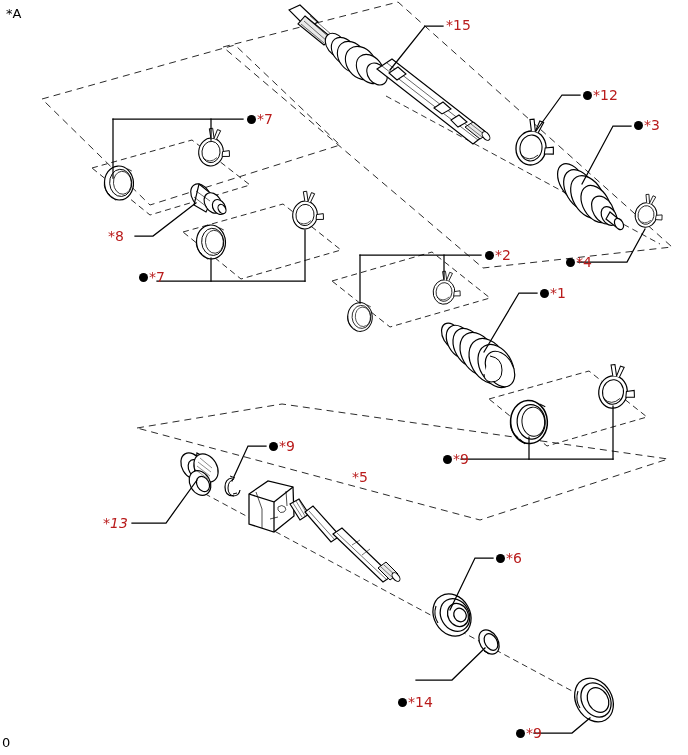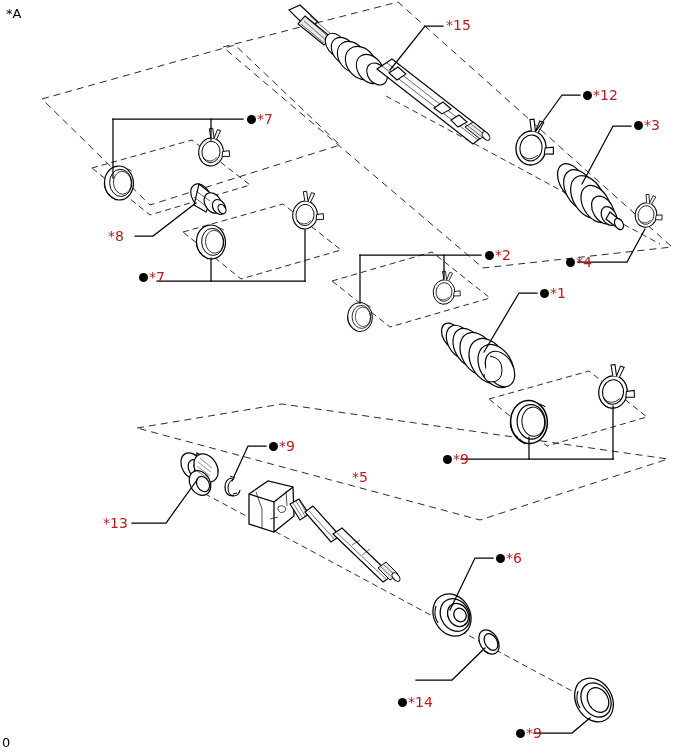--- a/index.html
+++ b/index.html
@@ -374,17 +374,17 @@
 <div class="lbl bulleted" style="left:566px;top:255px;">*4</div>
 <div class="lbl" style="left:352px;top:470px;">*5</div>
 <div class="lbl bulleted" style="left:496px;top:551px;">*6</div>
 <div class="lbl bulleted" style="left:247px;top:112px;">*7</div>
 <div class="lbl bulleted" style="left:139px;top:270px;">*7</div>
 <div class="lbl" style="left:108px;top:229px;">*8</div>
 <div class="lbl bulleted" style="left:516px;top:726px;">*9</div>
 <div class="lbl bulleted" style="left:443px;top:452px;">*9</div>
 <div class="lbl bulleted" style="left:583px;top:88px;">*12</div>
 <div class="lbl bulleted" style="left:269px;top:439px;">*9</div>
-<div class="lbl" style="left:103px;top:516px;">*13</div>
+<div class="lbl" style="left:103px;top:516px;font-style:italic;">*13</div>
 <div class="lbl bulleted" style="left:398px;top:695px;">*14</div>
 <div class="lbl" style="left:446px;top:18px;">*15</div>
 
 </div>
 
 </body></html>

